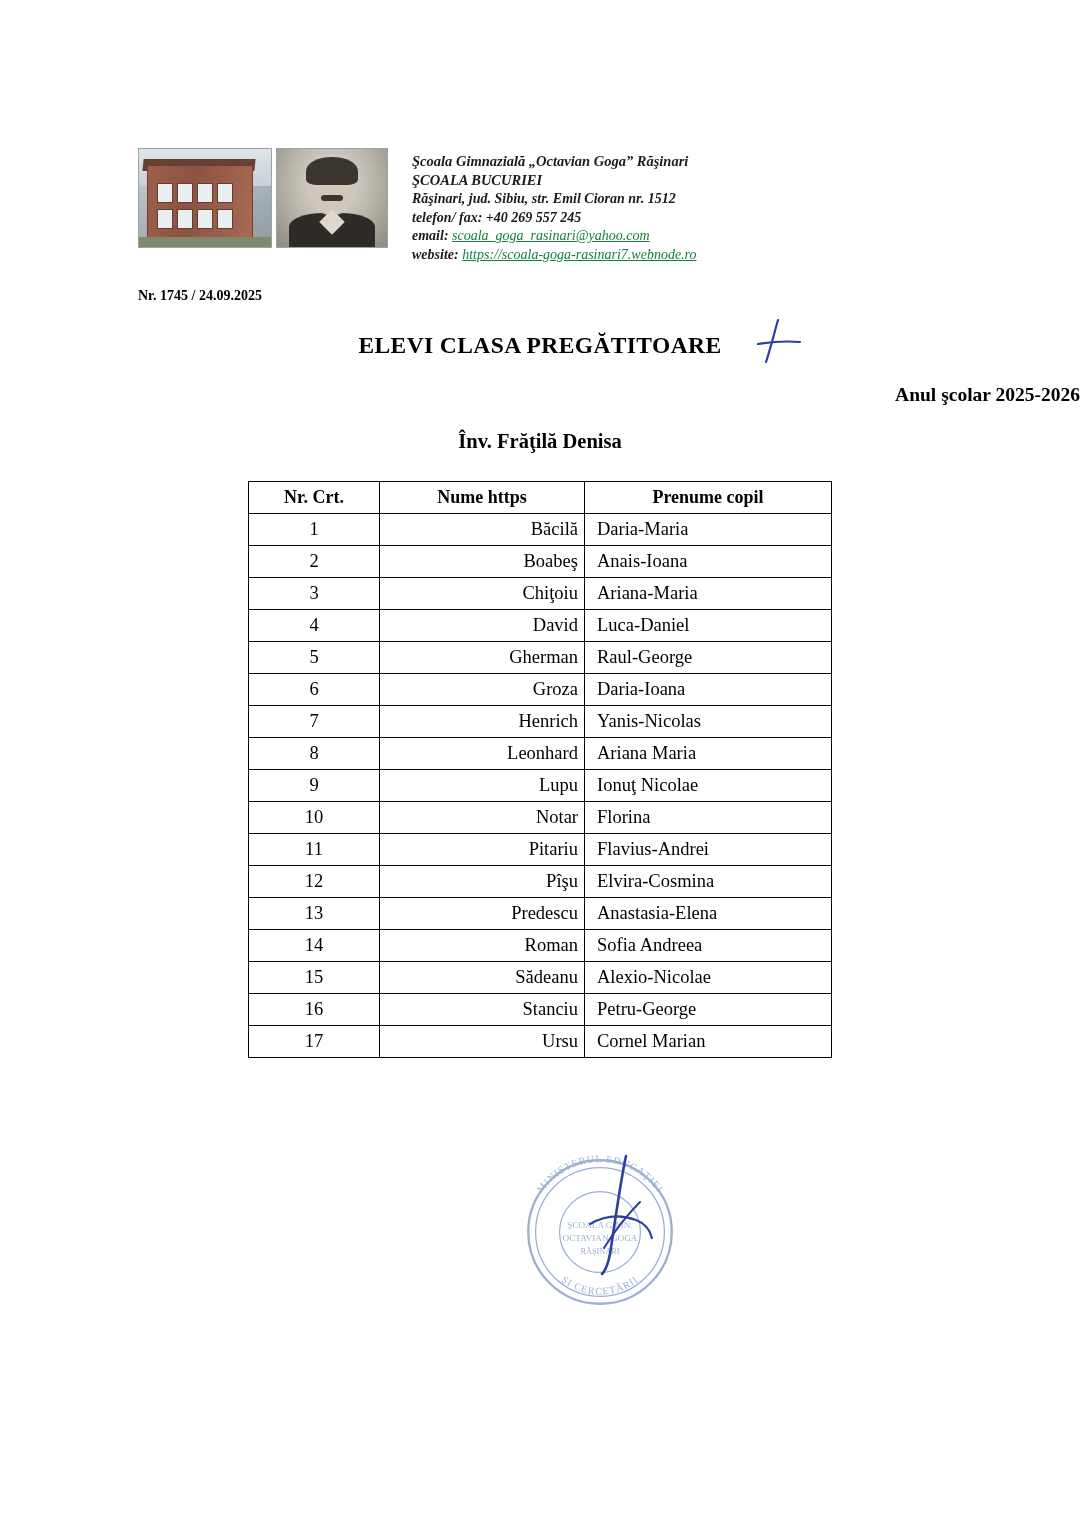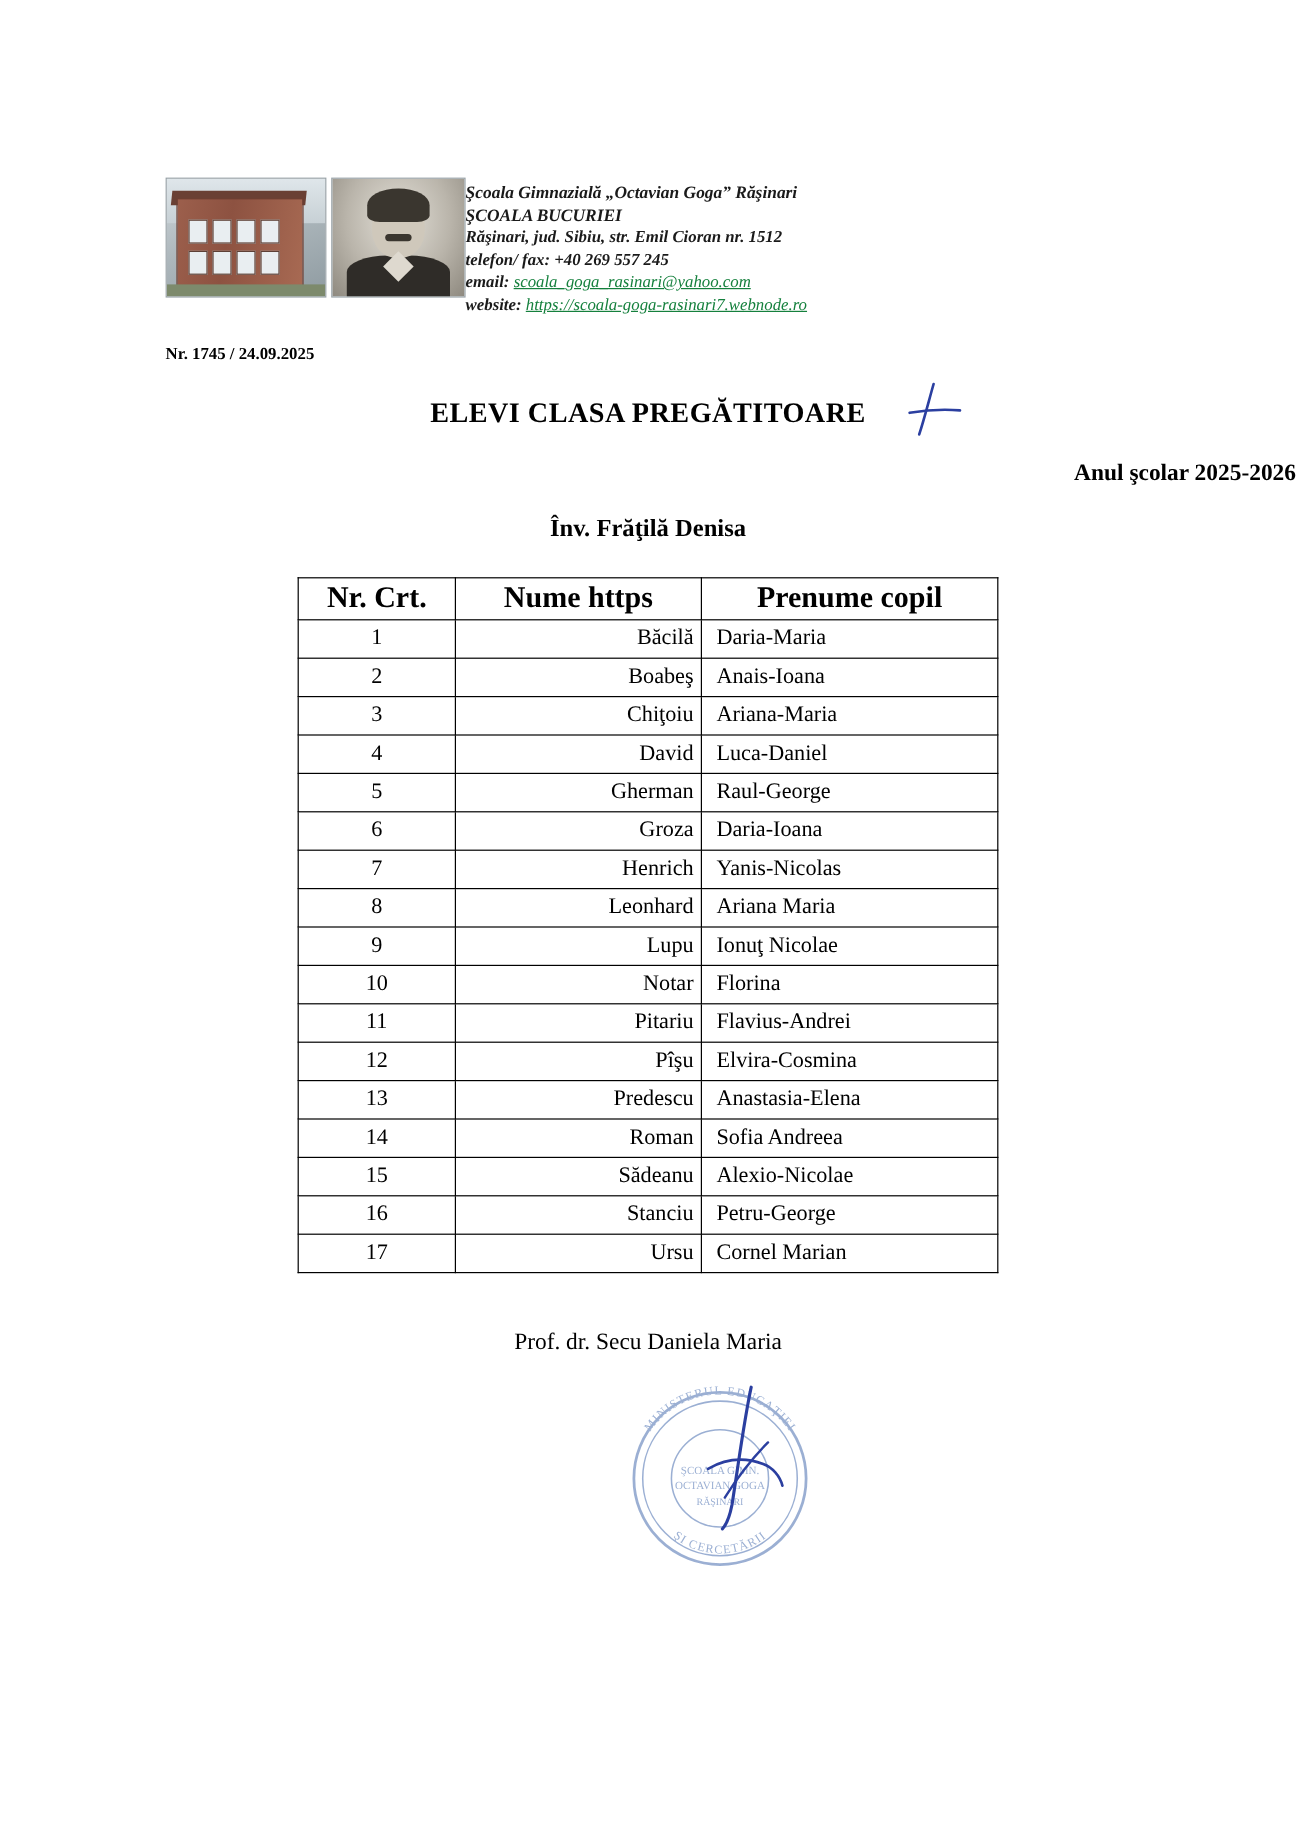--- a/index.html
+++ b/index.html
@@ -87,21 +87,21 @@
     position: absolute; left: 12px; bottom: 0; width: 86px; height: 34px;
     background: #2f2c28;
     border-radius: 40% 40% 0 0;
   }
   .photo-portrait .collar {
     position: absolute; left: 46px; bottom: 16px; width: 18px; height: 18px;
     background: #ded9cf; transform: rotate(45deg);
   }
 
   .school-info {
-    margin-left: 0;
+    margin-left: 24px;
     padding-top: 4px;
     font-family: "Liberation Serif", serif;
     font-size: 14.5px;
     line-height: 1.32;
     font-style: italic;
     font-weight: bold;
     color: #1a1a1a;
   }
   .school-info .smaller {
     font-size: 14px;
@@ -173,21 +173,21 @@
     font-size: 18.5px;
   }
   table.students th, table.students td {
     border: 1px solid #000;
     padding: 3px 6px;
     height: 25px;
   }
   table.students th {
     font-weight: bold;
     text-align: center;
-    font-size: 25px;
+    font-size: 18px;
   }
   table.students td.c-idx {
     width: 118px;
     text-align: center;
   }
   table.students td.c-name {
     width: 186px;
     text-align: right;
     padding-left: 12px;
   }
@@ -383,21 +383,20 @@
         </tr>
         <tr>
           <td class="c-idx">17</td>
           <td class="c-name">Ursu</td>
           <td class="c-first">Cornel Marian</td>
         </tr>
       </tbody>
     </table>
   </div>
 
-  <div class="sig-name">Prof. dr. Secu Daniela Maria</div>
 
   <svg class="stamp" viewBox="0 0 200 200">
     <defs>
       <path id="arcTop" d="M 24,100 A 76,76 0 0 1 176,100"></path>
       <path id="arcBot" d="M 32,100 A 68,68 0 0 0 168,100"></path>
     </defs>
     <circle cx="100" cy="100" r="78" fill="none" stroke="#4a6fb0" stroke-width="2.5"></circle>
     <circle cx="100" cy="100" r="70" fill="none" stroke="#4a6fb0" stroke-width="1.4"></circle>
     <circle cx="100" cy="100" r="44" fill="none" stroke="#4a6fb0" stroke-width="1.4"></circle>
     <text font-family="Liberation Serif, serif" font-size="11" fill="#4a6fb0" letter-spacing="1.1">

